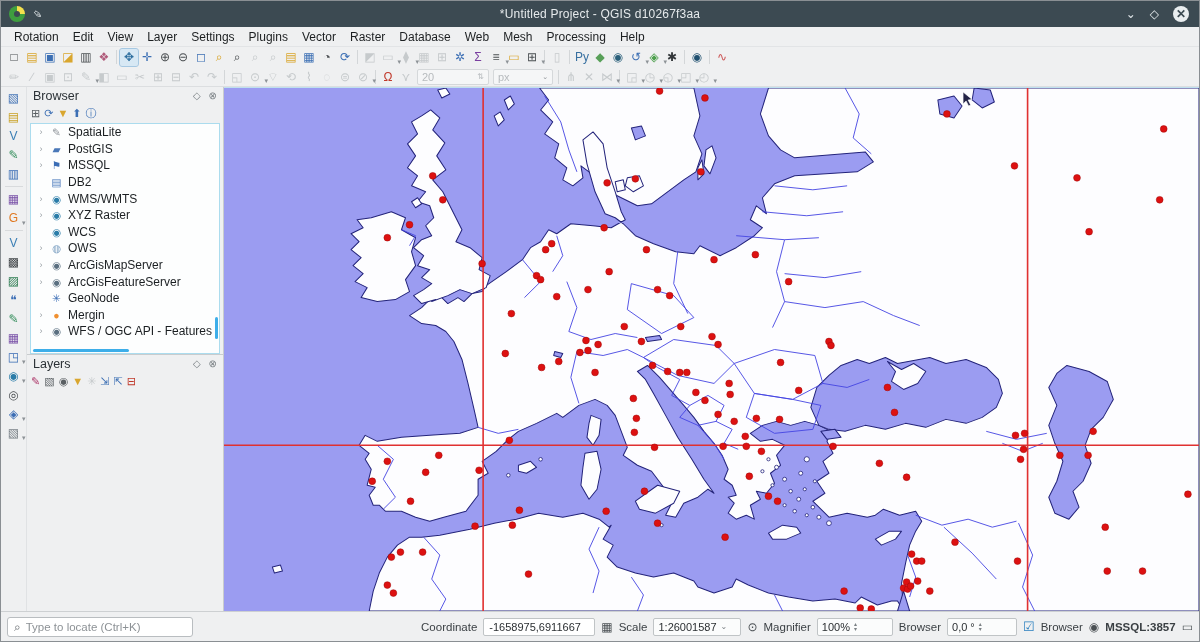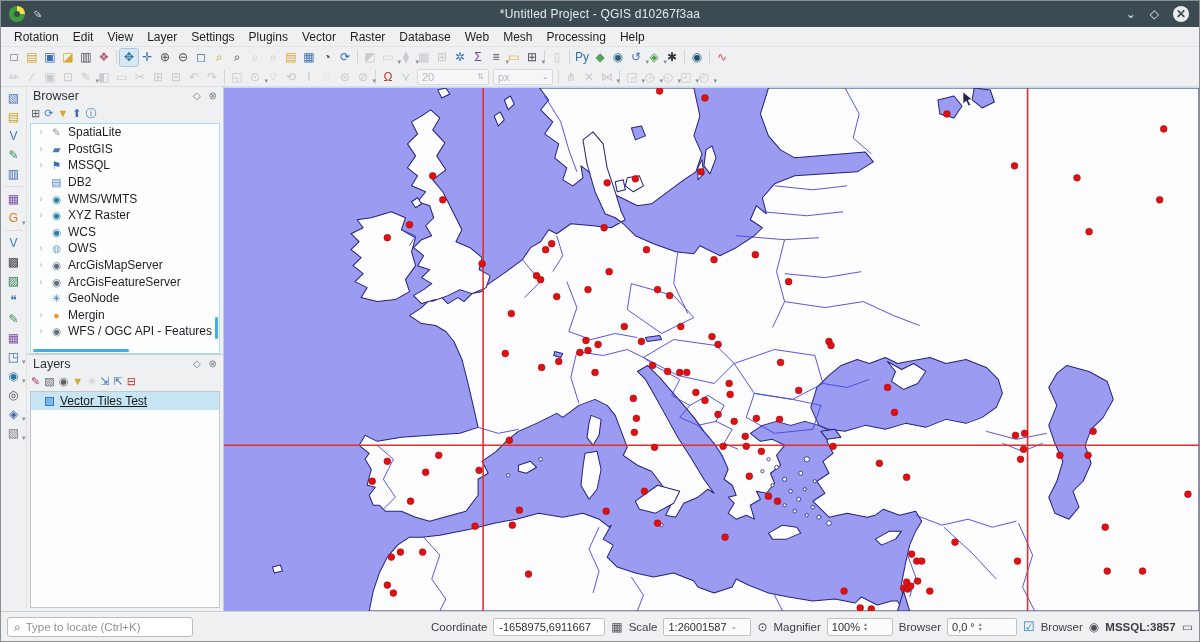--- a/index.html
+++ b/index.html
@@ -312,26 +312,20 @@
         </div>
         <div class="panel-tools" id="layers-tools">
             <span class="pti" style="color: rgb(176, 64, 112);">✎</span>
             <span class="pti" style="color: rgb(90, 95, 99);">▧</span>
             <span class="pti" style="color: rgb(90, 95, 99);">◉</span>
             <span class="pti" style="color: rgb(217, 166, 46);">▼</span>
             <span class="pti" style="color: rgb(198, 202, 204);">✳</span>
             <span class="pti" style="color: rgb(60, 111, 180);">⇲</span>
             <span class="pti" style="color: rgb(60, 111, 180);">⇱</span>
             <span class="pti" style="color: rgb(192, 57, 43);">⊟</span>
-          </div>
-        <div id="layers-list">
-            <div class="layer-row sel">
-              <span class="layer-glyph"></span>
-              <span class="layer-label">Vector Tiles Test</span>
-            </div>
           </div>
       </div>
     </div>
 
     <div id="map-wrap">
         <svg id="map-svg" viewBox="0 0 967 524" preserveAspectRatio="none">
           <rect width="967" height="524" fill="#9b9cf1"></rect>
           <path d="M313,0 L322,12 L314,22 L326,34 L318,46 L332,56 L328,70 L340,80 L336,92 L346,98 L356,90 L354,78 L362,84 L374,96 L386,106 L398,112 L410,118 L424,116 L440,104 L456,92 L468,84 L474,66 L466,48 L472,28 L466,0 Z" fill="#fdfdff" stroke="#23237a" stroke-width="1" stroke-linejoin="round"></path>
           <path d="M540,0 L532,26 L540,48 L552,62 L566,70 L636,64 L644,74 L628,84 L566,88 L546,96 L534,110 L538,126 L528,118 L522,132 L534,140 L526,148 L508,160 L492,168 L472,158 L466,166 L448,164 L426,156 L408,148 L396,136 L388,130 L378,126 L368,104 L360,76 L356,52 L366,44 L376,56 L380,80 L388,104 L394,124 L398,132 L384,140 L366,138 L344,136 L330,146 L322,142 L314,154 L304,160 L296,172 L280,184 L260,198 L256,204 L246,206 L238,214 L232,210 L222,216 L212,206 L204,212 L196,220 L184,228 L196,236 L210,238 L220,244 L228,254 L236,272 L242,296 L248,322 L252,340 L234,346 L204,348 L176,350 L152,354 L140,348 L134,358 L144,366 L140,372 L146,382 L142,398 L150,400 L144,408 L148,418 L154,418 L160,424 L176,424 L190,430 L204,434 L218,430 L240,424 L252,408 L252,392 L262,386 L256,374 L270,364 L282,352 L292,344 L310,336 L330,326 L336,330 L352,318 L368,312 L380,318 L388,328 L394,344 L400,360 L396,368 L410,378 L424,384 L430,392 L436,400 L444,416 L438,428 L448,430 L456,416 L470,410 L480,402 L486,406 L476,392 L464,372 L450,350 L438,328 L426,306 L418,292 L410,284 L420,278 L432,290 L444,304 L456,318 L466,330 L476,344 L486,356 L494,368 L500,382 L496,392 L504,398 L508,408 L500,410 L506,416 L500,426 L508,432 L518,428 L526,432 L522,418 L532,412 L528,404 L538,406 L546,396 L542,386 L552,378 L548,368 L556,358 L544,352 L532,354 L522,346 L534,338 L548,334 L562,338 L576,334 L590,338 L602,344 L598,354 L604,366 L594,374 L600,386 L588,394 L596,406 L584,414 L592,422 L600,430 L618,426 L638,430 L646,428 L654,422 L670,428 L686,424 L692,434 L686,444 L680,458 L676,476 L672,496 L674,524 L967,524 L967,0 Z" fill="#fdfdff" stroke="#23237a" stroke-width="1" stroke-linejoin="round"></path>
           <path d="M205,22 L214,30 L207,42 L219,55 L211,68 L220,82 L207,92 L217,104 L225,120 L236,142 L230,154 L244,160 L256,170 L253,182 L264,188 L260,200 L246,206 L234,202 L222,208 L206,214 L210,212 L196,216 L188,208 L198,202 L206,196 L196,190 L204,182 L192,178 L198,168 L188,160 L196,152 L206,148 L200,138 L208,130 L204,118 L192,114 L200,104 L186,98 L192,88 L182,80 L190,68 L182,56 L192,46 L186,34 L196,28 Z" fill="#fdfdff" stroke="#23237a" stroke-width="1" stroke-linejoin="round"></path>
@@ -557,21 +551,21 @@
     <span class="st-label">Coordinate</span>
     <div class="st-input" style="width:112px">-1658975,6911667</div>
     <span class="st-ico">▦</span>
     <span class="st-label">Scale</span>
     <div class="st-combo" style="width:88px">
       <span>1:26001587</span>
         <span class="car">⌄</span>
     </div>
     <span class="st-ico">⊙</span>
     <span class="st-label">Magnifier</span>
-    <div class="st-combo" style="width:66px">
+    <div class="st-combo" style="width:76px">
       <span>100%</span>
         <span class="spinarrows">
           <span>▴</span>
           <span>▾</span>
         </span>
     </div>
     <span class="st-label">Browser</span>
     <div class="st-combo" style="width:70px">
       <span>0,0 °</span>
         <span class="spinarrows">

